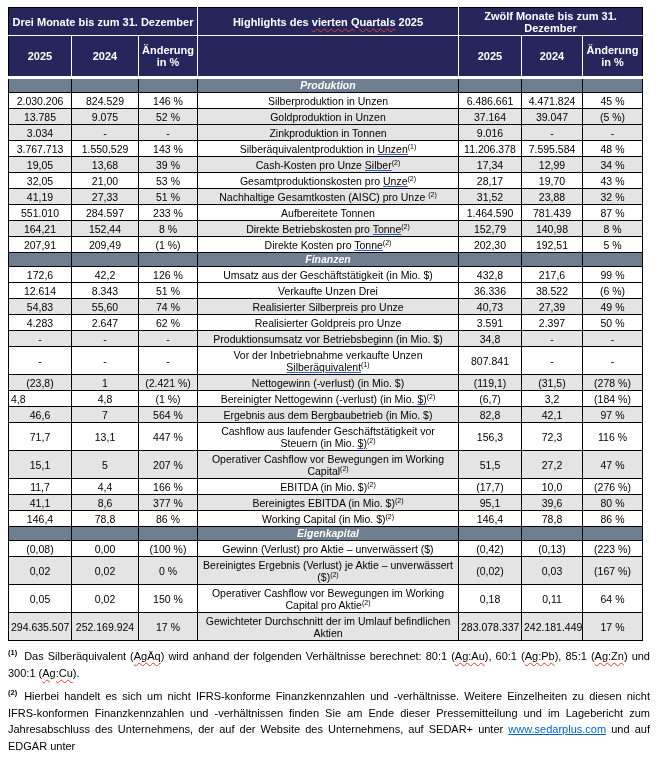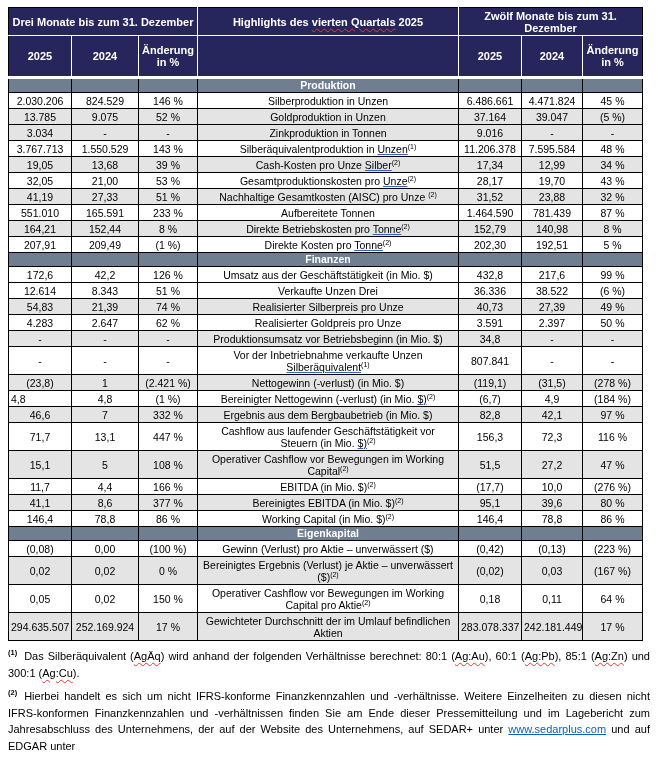--- a/index.html
+++ b/index.html
@@ -18,21 +18,21 @@
   
   tr.hdr1 td{background:var(--navy);color:#fff;font-weight:bold;font-size:11px;height:21px;
     border:1px solid #fff;border-top-color:#000;}
   tr.hdr1 td:first-child{border-left-color:#000;}
   tr.hdr1 td:last-child{border-right-color:#000;}
   tr.hdr2 td{background:var(--navy);color:#fff;font-weight:bold;font-size:11px;height:42px;
     border:1px solid #fff;border-bottom:3px solid #fff;}
   tr.hdr2 td:first-child{border-left-color:#000;}
   tr.hdr2 td:last-child{border-right-color:#000;}
   
-  td.band{background:var(--slate);color:#fff;font-weight:bold;font-size:10.5px;height:14px;line-height:11px;padding:1px 2px;}
+  td.band{background:var(--slate);color:#fff;font-weight:bold;font-size:10.5px;height:14px;line-height:11px;padding:1px 2px;font-style:italic;}
   
   tr.odd td.v{background:#fff;}
   tr.even td.v{background:var(--stripe);}
   td.lbl{padding:1.5px 4px;}
   sup{font-size:7px;vertical-align:super;line-height:0;}
   .wavy-blue{text-decoration:underline;text-decoration-color:var(--blue-ul);text-decoration-thickness:1px;text-underline-offset:1px;}
   .wavy-red{text-decoration:underline;text-decoration-style:wavy;text-decoration-color:var(--red-wavy);text-decoration-thickness:1px;text-underline-offset:2px;}
   .link{color:var(--link);text-decoration:underline;cursor:pointer;}
   
   .footnotes{width:642px;margin-top:7px;}
@@ -137,21 +137,21 @@
           <td class="v">41,19</td>
           <td class="v">27,33</td>
           <td class="v">51 %</td>
           <td class="v lbl"><span>Nachhaltige Gesamtkosten (AISC) pro Unze </span><sup>(2)</sup></td>
           <td class="v">31,52</td>
           <td class="v">23,88</td>
           <td class="v">32 %</td>
         </tr>
         <tr class="odd">
           <td class="v">551.010</td>
-          <td class="v">165.591</td>
+          <td class="v">284.597</td>
           <td class="v">233 %</td>
           <td class="v lbl"><span>Aufbereitete Tonnen</span></td>
           <td class="v">1.464.590</td>
           <td class="v">781.439</td>
           <td class="v">87 %</td>
         </tr>
         <tr class="even">
           <td class="v">164,21</td>
           <td class="v">152,44</td>
           <td class="v">8 %</td>
@@ -191,21 +191,21 @@
           <td class="v">12.614</td>
           <td class="v">8.343</td>
           <td class="v">51 %</td>
           <td class="v lbl"><span>Verkaufte Unzen Drei</span></td>
           <td class="v">36.336</td>
           <td class="v">38.522</td>
           <td class="v">(6 %)</td>
         </tr>
         <tr class="even">
           <td class="v">54,83</td>
-          <td class="v">21,39</td>
+          <td class="v">55,60</td>
           <td class="v">74 %</td>
           <td class="v lbl"><span>Realisierter Silberpreis pro Unze</span></td>
           <td class="v">40,73</td>
           <td class="v">27,39</td>
           <td class="v">49 %</td>
         </tr>
         <tr class="odd">
           <td class="v">4.283</td>
           <td class="v">2.647</td>
           <td class="v">62 %</td>
@@ -240,45 +240,45 @@
           <td class="v">(119,1)</td>
           <td class="v">(31,5)</td>
           <td class="v">(278 %)</td>
         </tr>
         <tr class="odd">
           <td class="v" style="text-align: left;">4,8</td>
           <td class="v">4,8</td>
           <td class="v">(1 %)</td>
           <td class="v lbl"><span>Bereinigter Nettogewinn (-verlust) (in Mio. </span><span class="wavy-blue">$)</span><sup>(2)</sup></td>
           <td class="v">(6,7)</td>
-          <td class="v">4,9</td>
+          <td class="v">3,2</td>
           <td class="v">(184 %)</td>
         </tr>
         <tr class="even">
           <td class="v">46,6</td>
           <td class="v">7</td>
-          <td class="v">332 %</td>
+          <td class="v">564 %</td>
           <td class="v lbl"><span>Ergebnis aus dem Bergbaubetrieb (in Mio. $)</span></td>
           <td class="v">82,8</td>
           <td class="v">42,1</td>
           <td class="v">97 %</td>
         </tr>
         <tr class="odd">
           <td class="v">71,7</td>
           <td class="v">13,1</td>
           <td class="v">447 %</td>
           <td class="v lbl"><span>Cashflow aus laufender Geschäftstätigkeit vor Steuern (in Mio. </span><span class="wavy-blue">$)</span><sup>(2)</sup></td>
           <td class="v">156,3</td>
           <td class="v">72,3</td>
           <td class="v">116 %</td>
         </tr>
         <tr class="even">
           <td class="v">15,1</td>
           <td class="v">5</td>
-          <td class="v">108 %</td>
+          <td class="v">207 %</td>
           <td class="v lbl"><span>Operativer Cashflow vor Bewegungen im Working Capital</span><sup>(2)</sup></td>
           <td class="v">51,5</td>
           <td class="v">27,2</td>
           <td class="v">47 %</td>
         </tr>
         <tr class="odd">
           <td class="v">11,7</td>
           <td class="v">4,4</td>
           <td class="v">166 %</td>
           <td class="v lbl"><span>EBITDA (in Mio. $)</span><sup>(2)</sup></td>

